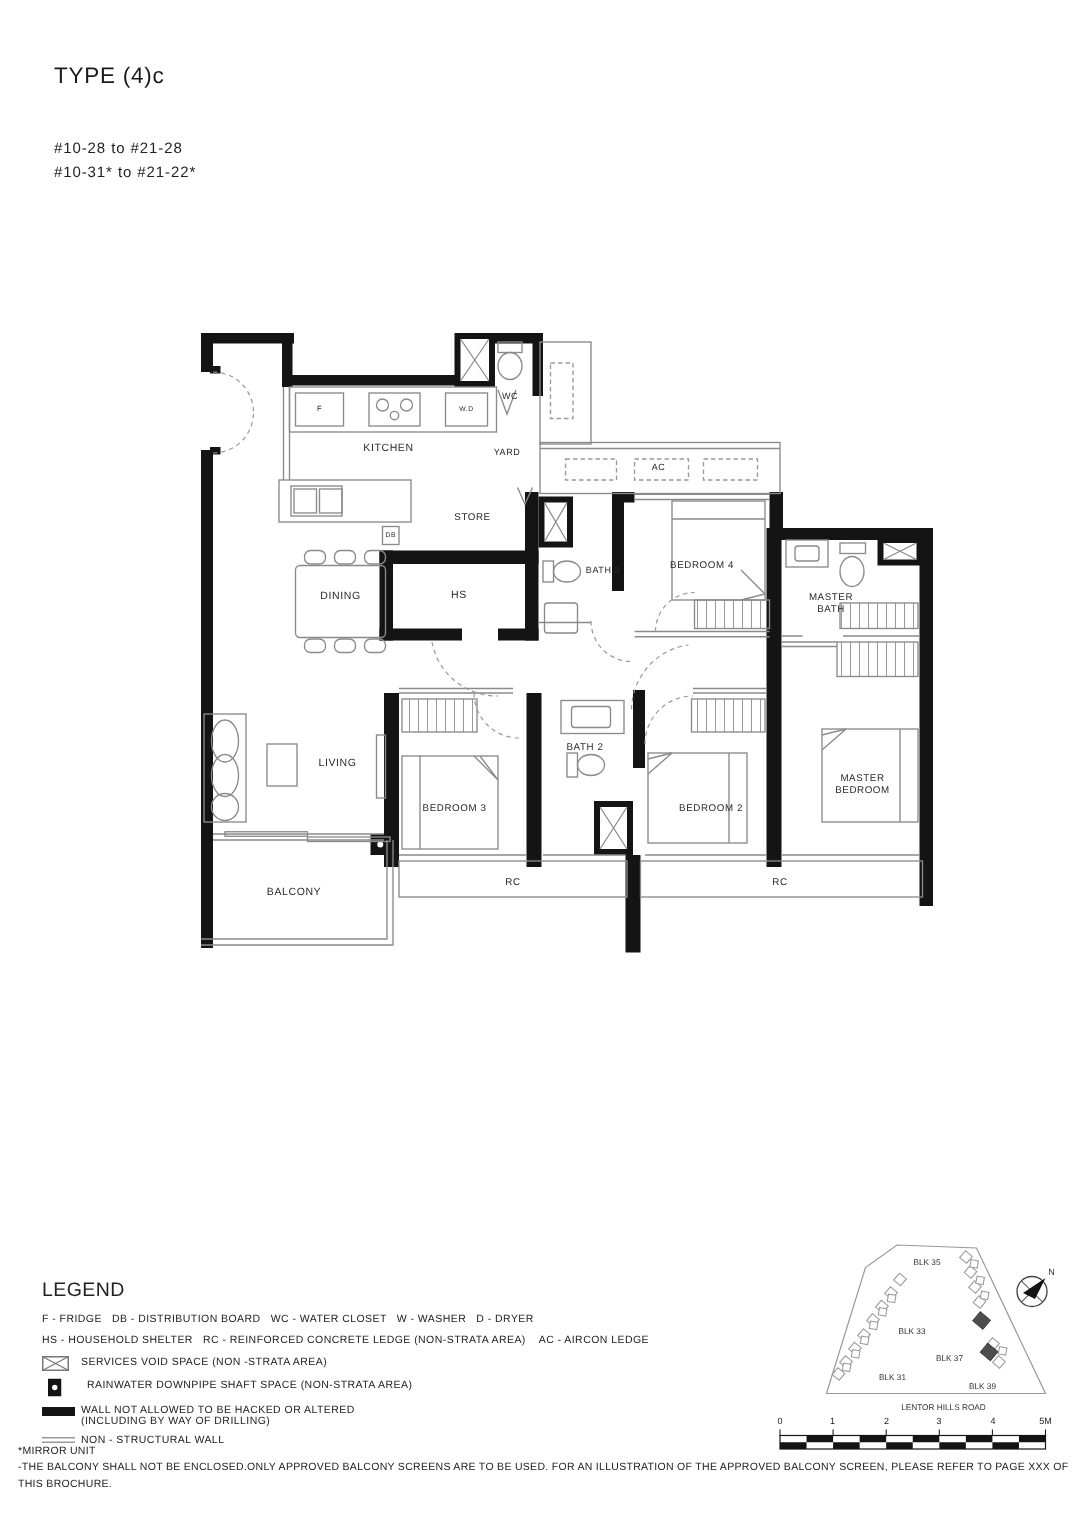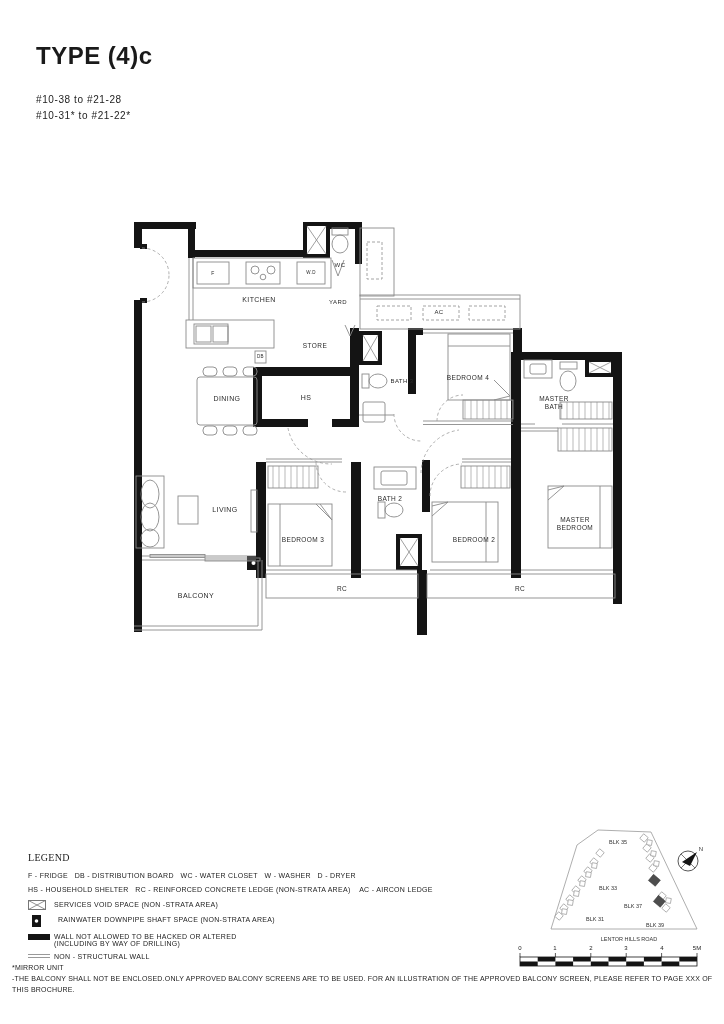--- a/index.html
+++ b/index.html
@@ -1,40 +1,40 @@
 <!DOCTYPE html>
 <html><head>
 <meta charset="utf-8">
 <style>
   html,body{margin:0;padding:0;}
   body{width:724px;height:1024px;position:relative;background:#ffffff;
        font-family:"Liberation Sans", sans-serif;color:#1a1a1a;overflow:hidden;}
   .abs{position:absolute;}
-  .title{left:36px;top:42px;font-size:24px;font-weight:bold;letter-spacing:.5px;}
+  .title{left:36px;top:42px;font-size:15px;font-weight:normal;letter-spacing:.5px;}
   .units{left:36px;top:92px;font-size:10px;letter-spacing:.6px;line-height:1.55;color:#222;}
   .lbl{position:absolute;transform:translate(-50%,-50%);font-size:6.5px;
        letter-spacing:.4px;color:#2a2a2a;white-space:nowrap;text-align:center;line-height:1.25;}
   .fs7{font-size:7px;} .fs6{font-size:6px;} .fs5{font-size:5px;} .fs4{font-size:4.5px;}
   .wrap{white-space:normal;width:46px;}
   .legend{left:28px;top:852px;font-size:7px;color:#222;letter-spacing:.3px;}
-  .legend .hd{font-size:10px;margin-bottom:9px;font-family:Liberation Serif, serif;}
+  .legend .hd{font-size:13px;margin-bottom:9px;}
   .legend .ln{margin-bottom:7px;white-space:pre;}
   .legrow{display:flex;align-items:flex-start;margin-bottom:5px;}
   .legrow .ic{width:26px;flex:0 0 26px;display:flex;justify-content:flex-start;}
   .legrow .tx{padding-top:1px;}
   .foot{left:12px;top:962px;font-size:7px;color:#222;letter-spacing:.2px;line-height:1.6;}
   .sitelbl{position:absolute;transform:translate(-50%,-50%);font-size:5.5px;color:#333;white-space:nowrap;}
   .scalelbl{position:absolute;transform:translate(-50%,-50%);font-size:6px;color:#222;}
 </style>
 </head>
 <body>
 
 <div class="abs title">TYPE (4)c</div>
 <div class="abs units">
-  <div>#10-38 to #21-28</div>
+  <div>#10-28 to #21-28</div>
   <div>#10-31* to #21-22*</div>
 </div>
 
 <svg class="abs" style="left:0;top:0" width="724" height="1024" viewBox="0 0 724 1024">
   <defs>
     <pattern id="hatchV" width="6" height="10" patternUnits="userSpaceOnUse">
       <path d="M3 0 V10" stroke="#9a9a9a" stroke-width="0.7"></path>
     </pattern>
   </defs>
 

